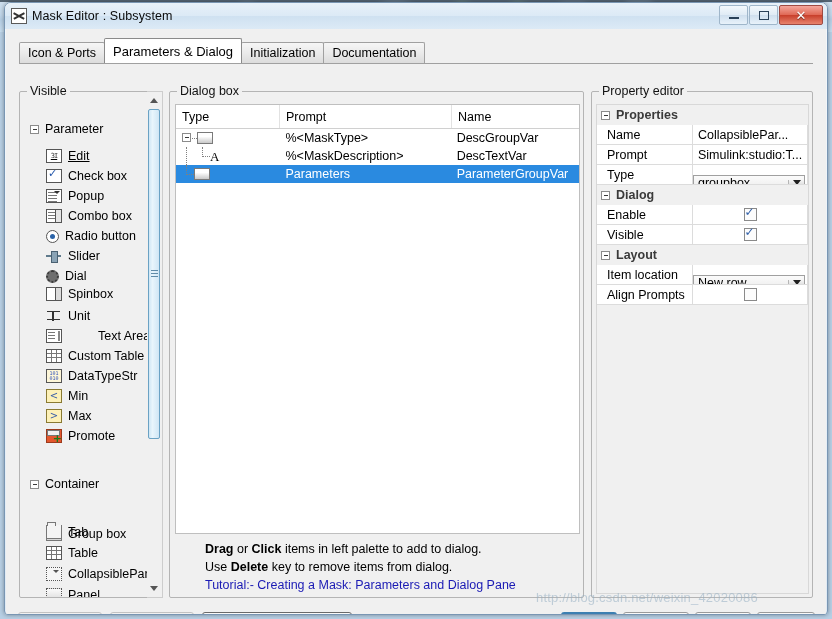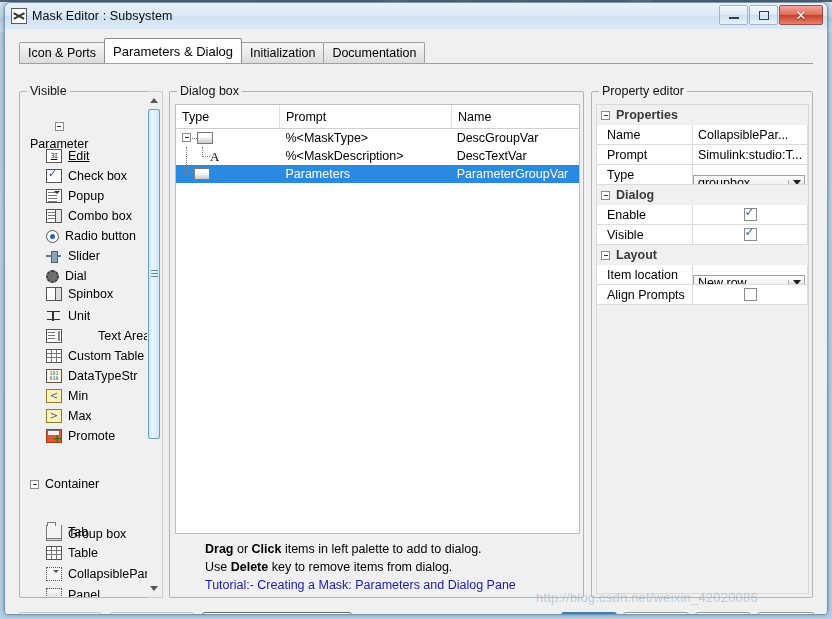--- a/index.html
+++ b/index.html
@@ -372,21 +372,21 @@
         </div>
       <div class="tab">
           <span>Documentation</span>
         </div>
     </div>
 
     <div class="groupbox" id="controls-gb">
       <div class="gb-title">Visible</div>
       <div id="controls-scroll">
 
-        <div class="section-head" style="top:18px;flex-direction:column;">
+        <div class="section-head" style="top:18px;">
           <span class="expander"></span>
           <span>Parameter</span>
         </div>
 
         <div class="palette-item" style="top:44px;text-decoration:underline;">
           <span class="pal-ico ico-edit">3I</span>
           <span>Edit</span>
         </div>
         <div class="palette-item" style="top:64px;">
           <span class="pal-ico ico-check"></span>

